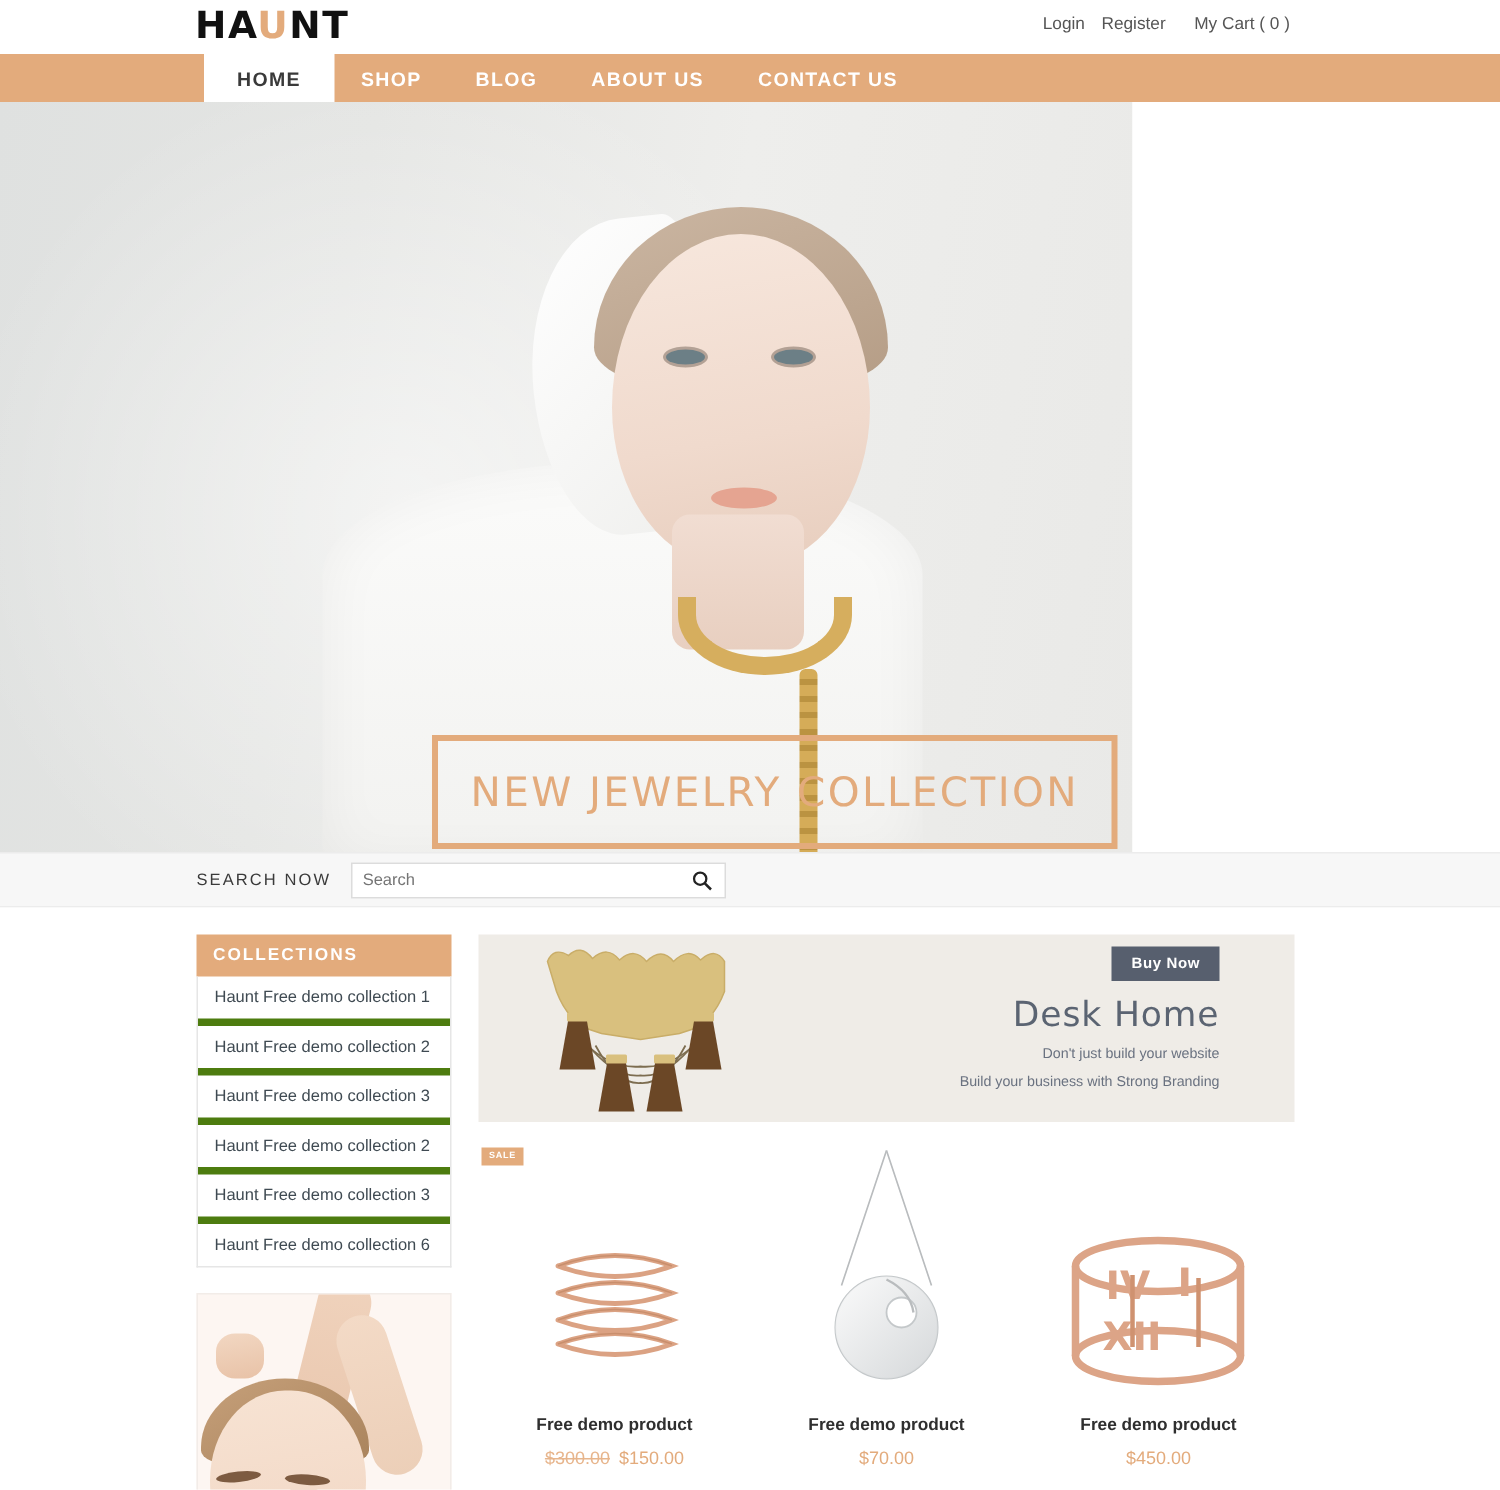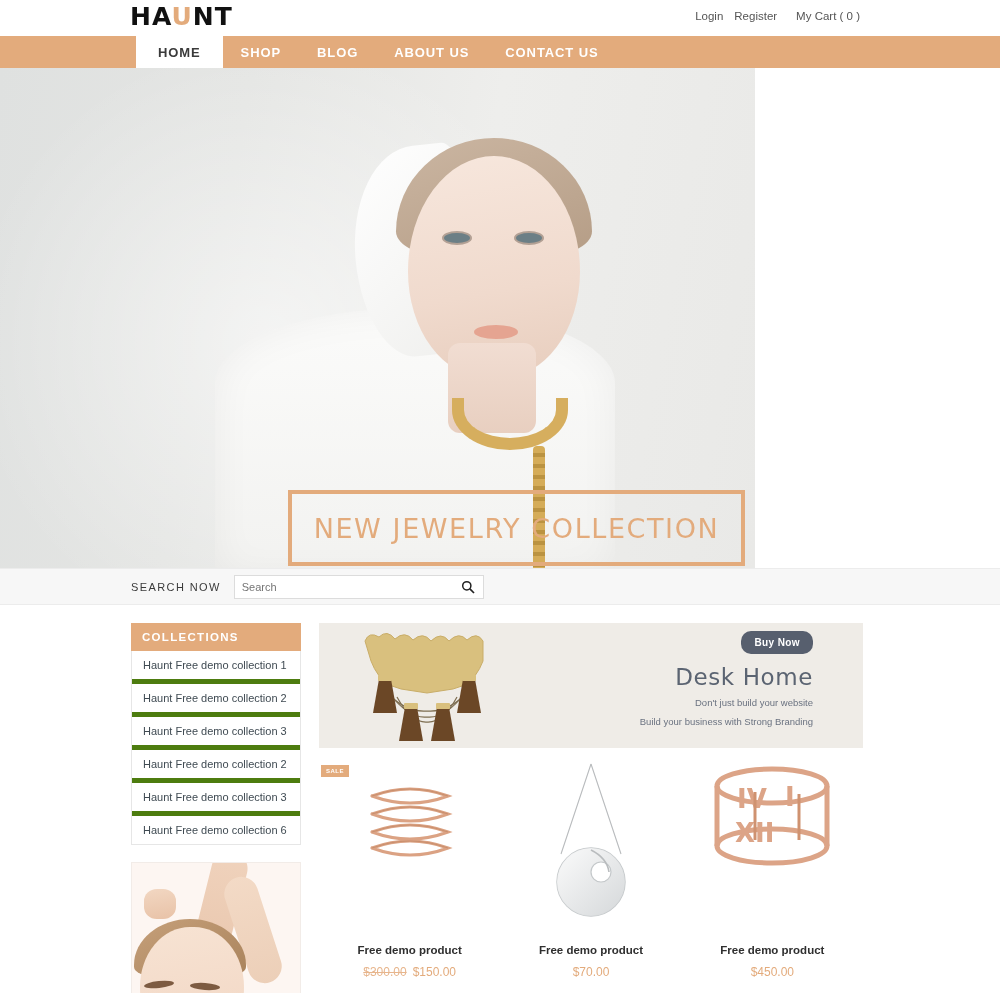--- a/index.html
+++ b/index.html
@@ -357,21 +357,20 @@
   }
   .buy-now {
     display: inline-block;
     background: #575f6e;
     color: #ffffff;
     font-size: 10px;
     font-weight: 700;
     letter-spacing: 0.4px;
     padding: 6px 13px;
     cursor: pointer;
-    border-radius: 10px;
   }
   .promo-title {
     font-size: 23px;
     color: #5b6472;
     font-weight: 400;
     letter-spacing: 0.6px;
     margin-top: 10px;
     font-family: "DejaVu Sans", sans-serif;
   }
   .promo-sub {
@@ -399,21 +398,21 @@
     z-index: 5;
   }
   .product {
     flex: 1;
     text-align: center;
     cursor: pointer;
   }
   .product-img {
     height: 168px;
     display: flex;
-    align-items: flex-start;
+    align-items: flex-end;
     justify-content: center;
     margin-bottom: 14px;
   }
   .product-name {
     font-size: 11.5px;
     font-weight: 700;
     color: #2f2f2f;
     margin-bottom: 9px;
   }
   .product-price {

